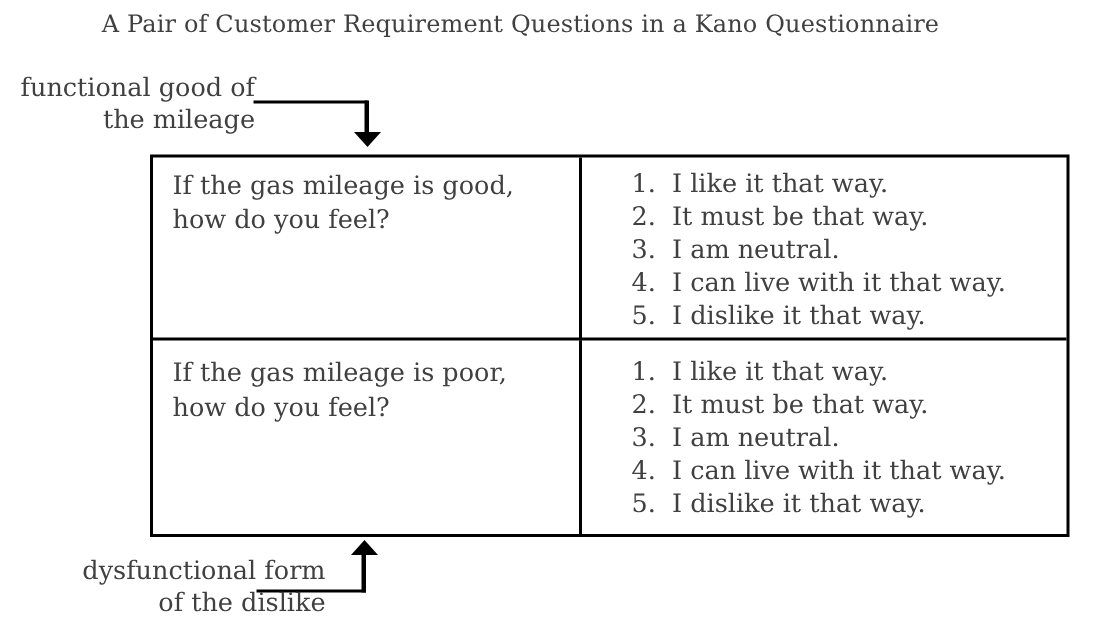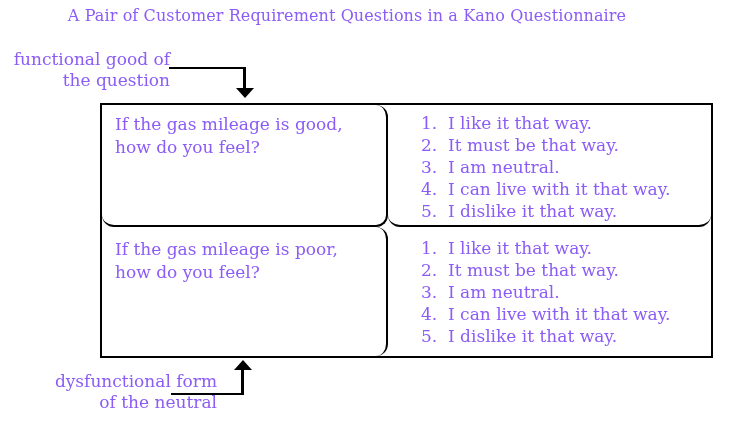--- a/index.html
+++ b/index.html
@@ -6,21 +6,21 @@
     margin: 0;
     padding: 0;
     background: #ffffff;
   }
   .page {
     position: relative;
     width: 734px;
     height: 424px;
     background: #ffffff;
     font-family: "DejaVu Serif", "Liberation Serif", serif;
-    color: #8b5cf6;
+    color: #404040;
     overflow: hidden;
   }
   .title {
     position: absolute;
     left: 0;
     top: 6px;
     width: 694px;
     text-align: center;
     font-size: 16px;
     letter-spacing: 0.1px;
@@ -81,21 +81,20 @@
     box-sizing: border-box;
     display: grid;
     grid-template-columns: 286px 1fr;
     grid-template-rows: 122px 1fr;
     background: #ffffff;
   }
   .cell {
     box-sizing: border-box;
     font-size: 17px;
     overflow: hidden;
-    border-radius: 12px;
   }
   .cell.q {
     border-right: 2px solid #000000;
     padding: 8px 8px 0 13px;
     line-height: 23px;
   }
   .cell.q.r2 { padding-top: 11px; }
   .cell.o {
     padding: 7px 4px 0 33px;
   }
@@ -116,21 +115,21 @@
 </style>
 </head>
 <body>
 
 <div class="page">
 
   <div class="title">A Pair of Customer Requirement Questions in a Kano Questionnaire</div>
 
   <div class="side-label label-functional">
     <div class="lab-line">functional good of</div>
-    <div class="lab-line">the question</div>
+    <div class="lab-line">the mileage</div>
   </div>
 
   <div class="h-line top-h"></div>
   <div class="v-line top-v"></div>
   <div class="arrowhead arrow-down"></div>
 
   <div class="ktable">
 
     <div class="cell q row1">
       <div class="qline">If the gas mileage is good,</div>
@@ -189,16 +188,16 @@
     </div>
 
   </div>
 
   <div class="arrowhead arrow-up"></div>
   <div class="v-line bot-v"></div>
   <div class="h-line bot-h"></div>
 
   <div class="side-label label-dysfunctional">
     <div class="lab-line">dysfunctional form</div>
-    <div class="lab-line">of the neutral</div>
+    <div class="lab-line">of the dislike</div>
   </div>
 
 </div>
 
 </body></html>

